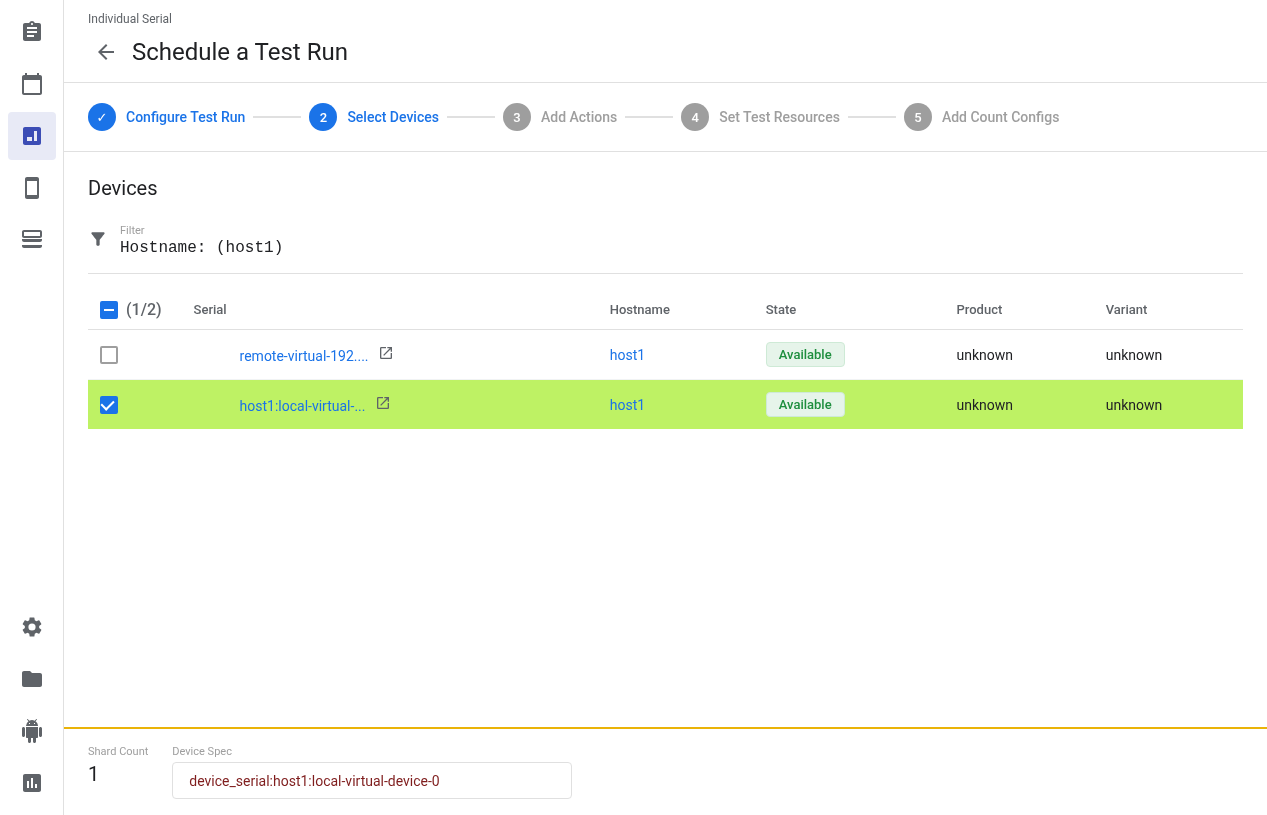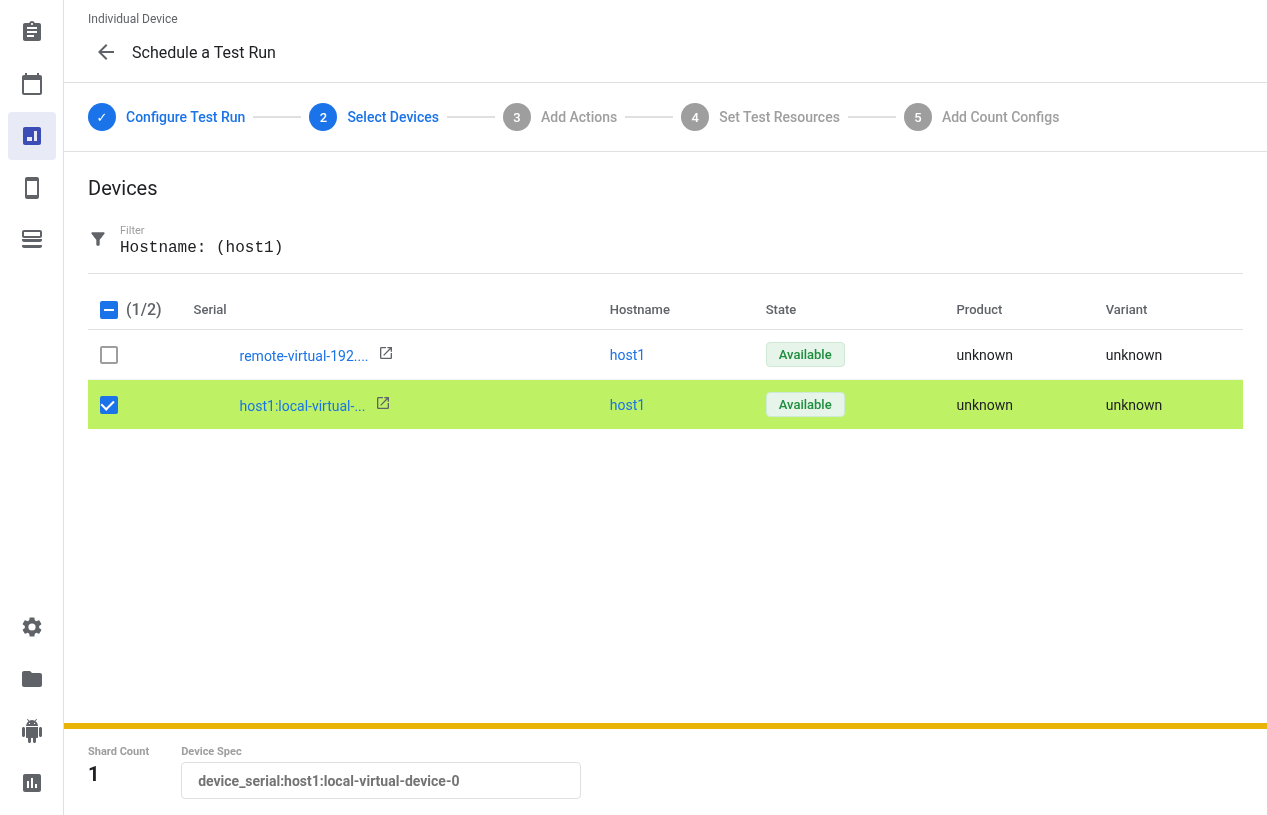--- a/index.html
+++ b/index.html
@@ -56,21 +56,21 @@
       height: 36px;
       display: flex;
       align-items: center;
       justify-content: center;
       cursor: pointer;
       border-radius: 50%;
       margin-right: 8px;
       color: #5f6368;
     }
     .page-title {
-      font-size: 16px;
+      font-size: 24px;
       font-weight: 400;
       color: #202124;
     }
 
     
     .stepper {
       display: flex;
       align-items: center;
       padding: 20px 24px;
       background: #fff;
@@ -211,31 +211,30 @@
       border-radius: 4px;
       font-size: 13px;
       font-weight: 500;
       border: 1px solid #ceead6;
     }
     .text-muted { color: #9e9e9e; }
     .count-label { font-size: 16px; color: #5f6368; margin-right: 8px; }
 
     
     .bottom-panel {
-      border-top: 6px solid #eab308;
+      border-top: 2px solid #eab308;
       padding: 16px 24px;
       display: flex;
-      gap: 32px;
+      gap: 24px;
       background: #fff;
-      font-weight: bold;
     }
     .bottom-field { display: flex; flex-direction: column; gap: 4px; }
     .bottom-label { font-size: 11px; color: #9e9e9e; }
     .bottom-value { font-size: 20px; color: #202124; }
-    .bottom-spec { font-size: 14px; color: #737373; }
+    .bottom-spec { font-size: 14px; color: #7f1d1d; }
     .bottom-spec-box {
       border: 1px solid #e0e0e0;
       border-radius: 4px;
       padding: 8px 16px;
       min-width: 400px;
     }
   </style>
 </head>
 <body>
 
@@ -292,21 +291,21 @@
 
   <div class="sidebar-item">
     <svg viewBox="0 0 24 24" fill="currentColor">
       <path d="M19 3H5c-1.1 0-2 .9-2 2v14c0 1.1.9 2 2 2h14c1.1 0 2-.9 2-2V5c0-1.1-.9-2-2-2zM9 17H7v-7h2v7zm4 0h-2V7h2v10zm4 0h-2v-4h2v4z"></path>
     </svg>
   </div>
 </div>
 
 <div class="main">
 
-  <div class="breadcrumb">Individual Device</div>
+  <div class="breadcrumb">Individual Serial</div>
 
   <div class="page-header">
     <div class="back-btn">
       <svg width="24" height="24" viewBox="0 0 24 24" fill="#5f6368">
         <path d="M20 11H7.83l5.59-5.59L12 4l-8 8 8 8 1.41-1.41L7.83 13H20v-2z"></path>
       </svg>
     </div>
     <h1 class="page-title">Schedule a Test Run</h1>
   </div>
 

